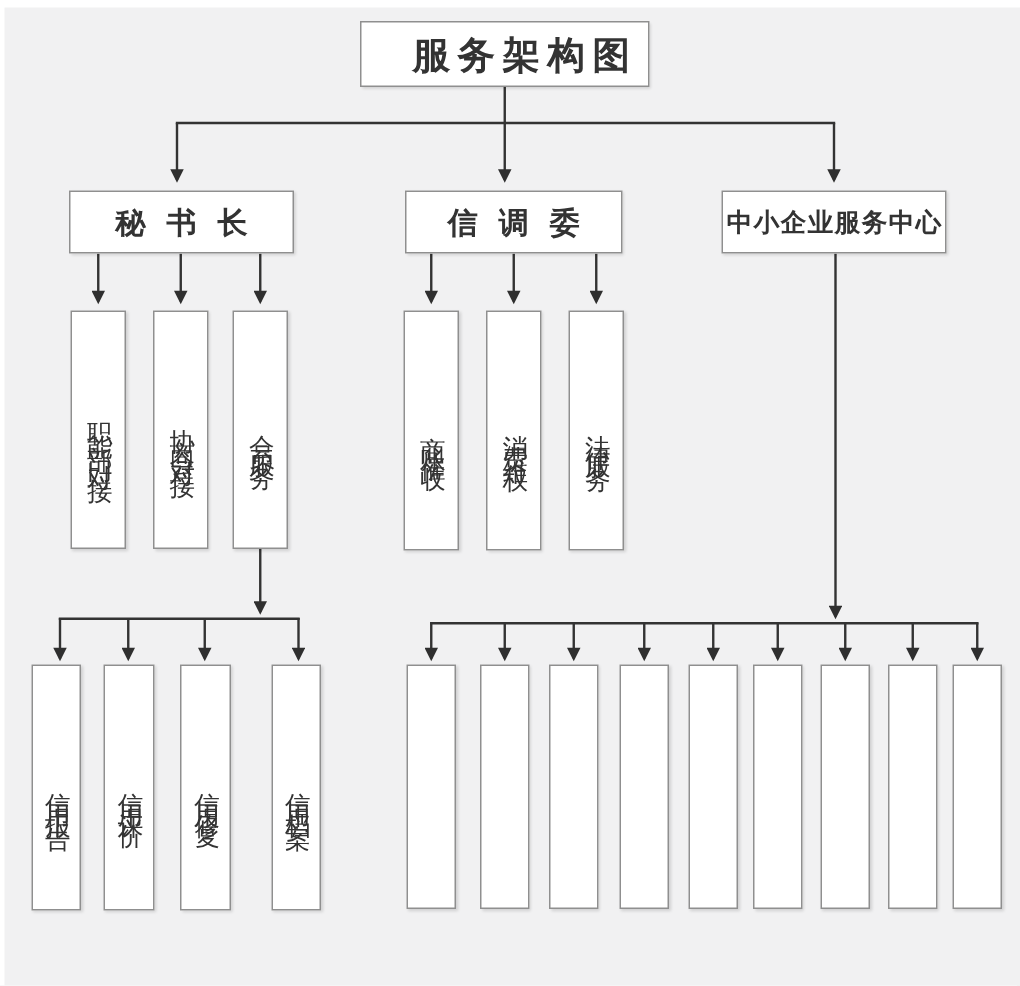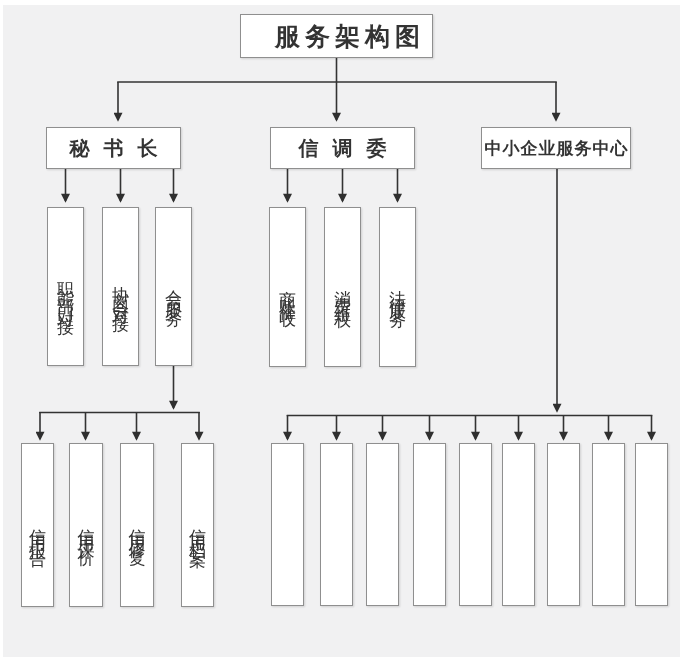--- a/index.html
+++ b/index.html
@@ -80,21 +80,21 @@
       <line x1="563.5" y1="415" x2="563.5" y2="439" marker-end="url(#arw)"></line>
       <line x1="608.5" y1="415" x2="608.5" y2="439" marker-end="url(#arw)"></line>
       <line x1="651.5" y1="415" x2="651.5" y2="439" marker-end="url(#arw)"></line>
     </g>
   </svg>
 
   <div class="box title-box" style="left:240px;top:14px;width:193px;height:44px;padding-left:22px;">
     <span class="hl">服务架构图</span>
   </div>
 
-  <div class="box hbox wide" style="left:46px;top:127px;width:135px;height:42px;">
+  <div class="box hbox wide" style="left:46px;top:127px;width:150px;height:42px;">
     <span class="hl">秘书长</span>
   </div>
   <div class="box hbox wide" style="left:270px;top:127px;width:145px;height:42px;text-align:center;">
     <span class="hl">信调委</span>
   </div>
   <div class="box hbox tight" style="left:481px;top:127px;width:150px;height:42px;">
     <span class="hl">中小企业服务中心</span>
   </div>
 
   <div class="box" style="left:47px;top:207px;width:37px;height:159px;">

